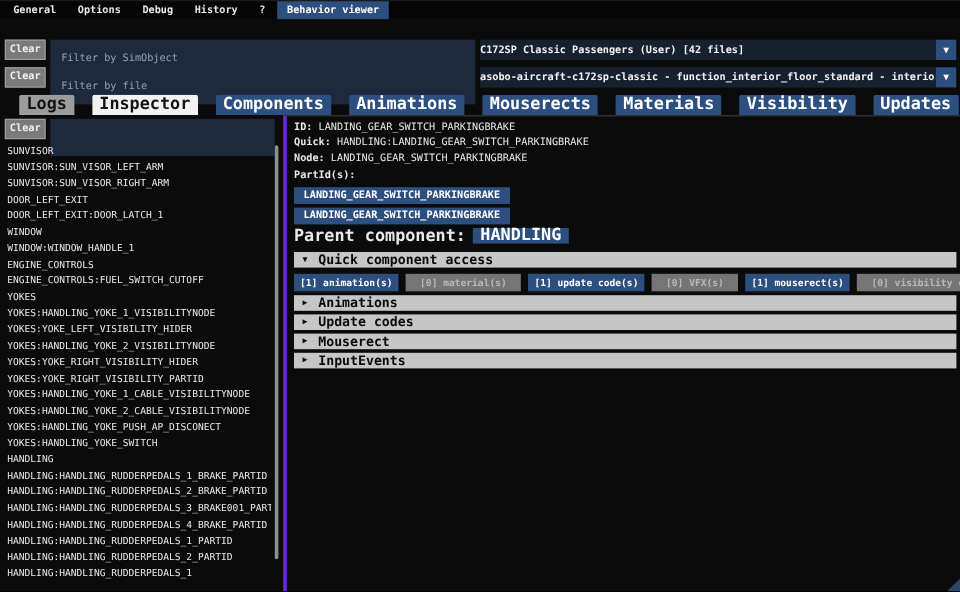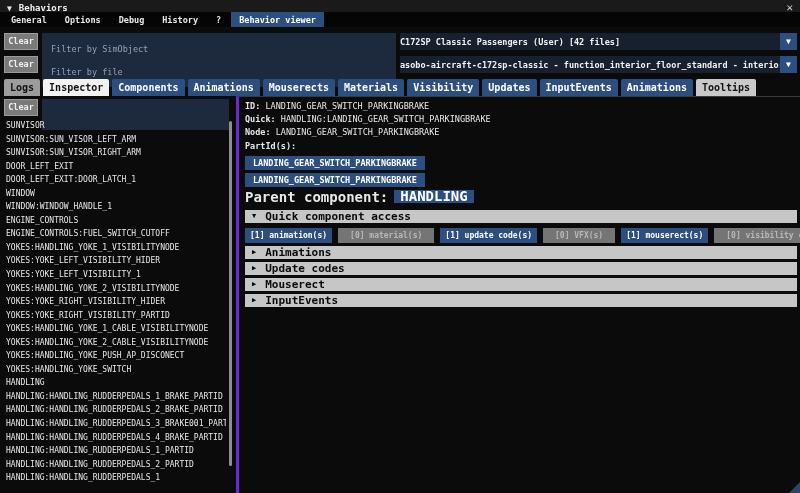--- a/index.html
+++ b/index.html
@@ -12,21 +12,21 @@
   
   .titlebar {
     position:absolute; top:0; left:0; right:0; height:16px;
     background:#1a1a1a; display:flex; align-items:center;
     padding:0 7px; color:#f0f0f0; font-size:9px; font-weight:bold;
   }
   .collapse-tri { font-size:8px; margin-right:7px; color:#e8e8e8; }
   .close-x { position:absolute; right:7px; top:1px; color:#cfcfcf; font-size:11px; font-weight:normal; cursor:default; }
   
   .menubar {
-    position:absolute; top:12px; left:0; right:0; height:15px;
+    position:absolute; top:1px; left:0; right:0; height:15px;
     background:#050505; display:flex; align-items:stretch; padding-left:3px; gap:2px;
   }
   .menu-item { color:#e8e8e8; font-size:8.5px; font-weight:bold; padding:0 8px; display:flex; align-items:center; }
   .menu-item.active { background:#2d4f7f; color:#fff; }
   
   .filter-row { position:absolute; left:4px; right:3px; height:17px; display:flex; }
   .row1 { top:33px; } .row2 { top:56px; }
   .btn-clear {
     width:34px; height:17px; background:#7a7a7a; border:1px solid #9b9b9b;
     color:#efefef; font-size:8.5px; font-weight:bold; text-align:center; line-height:15px;
@@ -41,21 +41,21 @@
   .dropdown .val {
     flex:1; color:#f2f2f2; font-size:8.5px; font-weight:bold; padding-left:0;
     white-space:nowrap; overflow:hidden;
   }
   .dd-arrow {
     flex:0 0 17px; height:17px; background:#2d4f7f; color:#fff; font-size:8px;
     display:flex; align-items:center; justify-content:center;
   }
   
   .tabbar { position:absolute; top:79px; left:4px; right:0; height:17px; display:flex; gap:3px; overflow:hidden; }
-  .tab { padding:0 6px; font-size:10px; font-weight:bold; line-height:17px; border-radius:2px 2px 0 0; white-space:nowrap; }
+  .tab { padding:0 6px; font-size:14px; font-weight:bold; line-height:17px; border-radius:2px 2px 0 0; white-space:nowrap;margin-left:12px; }
   .tab.gray { background:#9c9c9c; color:#131313; }
   .tab.selected { background:#f2f2f2; color:#131313;text-align:center; }
   .tab.blue { background:#2d4f7f; color:#fff; }
   .tab.lightgray { background:#c9c9c9; color:#131313; }
   
   .content { position:absolute; top:96px; left:0; right:0; bottom:0; display:flex; }
   .left-panel { width:236px; position:relative; background:#0b0b0b; }
   .left-header { position:absolute; top:3px; left:4px; right:7px; height:17px; display:flex; }
   .left-input { flex:1; width:auto; margin-left:4px; }
   .sim-list { position:absolute; top:23px; bottom:0; left:6px; right:10px; overflow:hidden; }
@@ -182,26 +182,26 @@
           <div class="list-item">DOOR_LEFT_EXIT:DOOR_LATCH_1</div>
 
           <div class="list-item">WINDOW</div>
 
           <div class="list-item">WINDOW:WINDOW_HANDLE_1</div>
 
           <div class="list-item">ENGINE_CONTROLS</div>
 
           <div class="list-item">ENGINE_CONTROLS:FUEL_SWITCH_CUTOFF</div>
 
+          <div class="list-item">YOKES</div>
 
           <div class="list-item">YOKES:HANDLING_YOKE_1_VISIBILITYNODE</div>
 
           <div class="list-item">YOKES:YOKE_LEFT_VISIBILITY_HIDER</div>
 
-          <div class="list-item">YOKES:YOKE_LEFT_VISIBILITY_1</div>
 
           <div class="list-item">YOKES:HANDLING_YOKE_2_VISIBILITYNODE</div>
 
           <div class="list-item">YOKES:YOKE_RIGHT_VISIBILITY_HIDER</div>
 
           <div class="list-item">YOKES:YOKE_RIGHT_VISIBILITY_PARTID</div>
 
           <div class="list-item">YOKES:HANDLING_YOKE_1_CABLE_VISIBILITYNODE</div>
 
           <div class="list-item">YOKES:HANDLING_YOKE_2_CABLE_VISIBILITYNODE</div>

